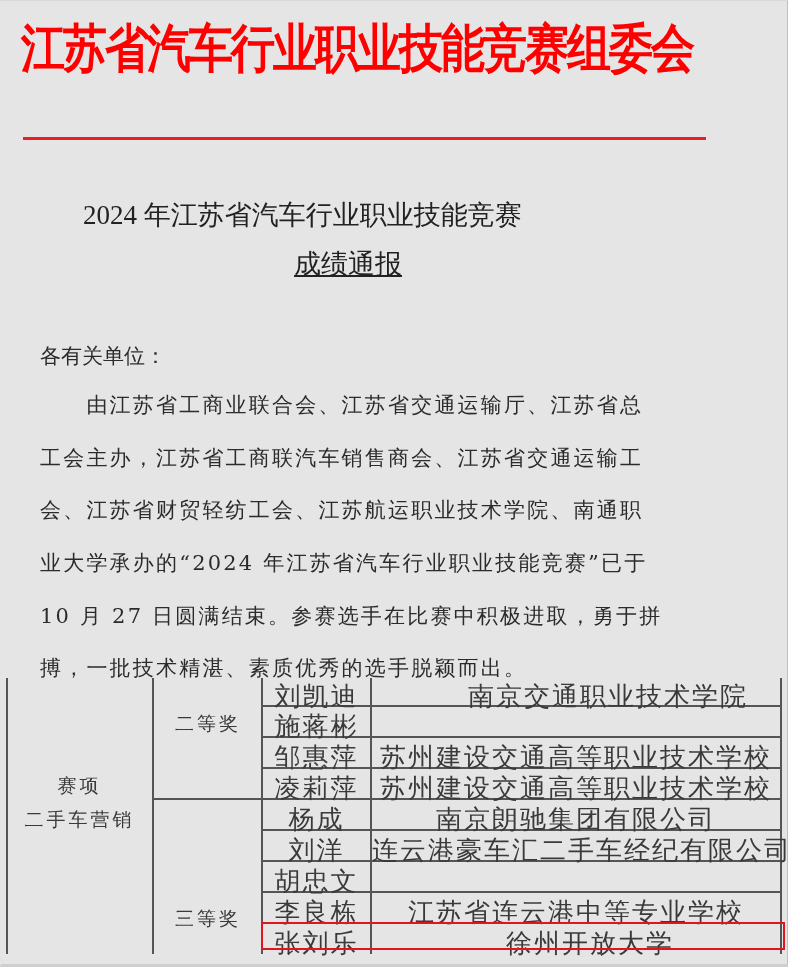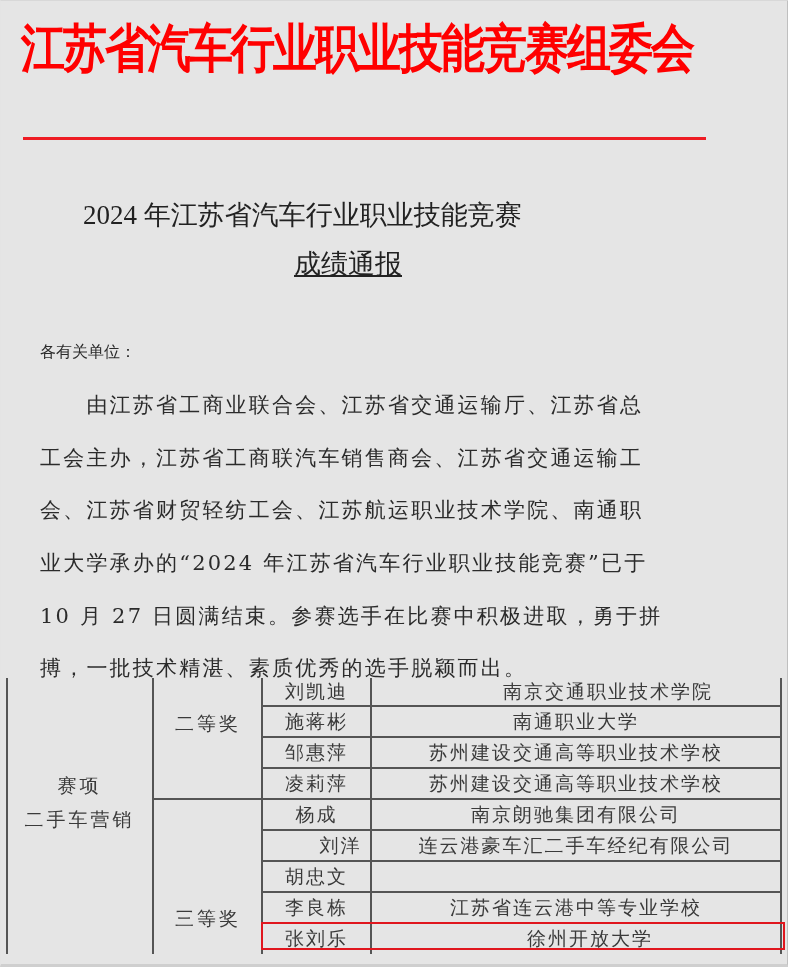--- a/index.html
+++ b/index.html
@@ -55,21 +55,21 @@
       font-size: 27px;
       color: #222222;
       white-space: nowrap;
     }
     .doc-title.line1 { top: 196px; left: 82px; width: auto; }
     .doc-title.line2 { top: 245px; left: 293px; width: auto; text-decoration: underline; }
     .salutation {
       position: absolute;
       left: 39px;
       top: 341px;
-      font-size: 16px;
+      font-size: 21px;
       color: #2b2b2b;
       white-space: nowrap;
     }
     .para {
       position: absolute;
       left: 39px;
       top: 390px;
       width: 650px;
       font-size: 21px;
       color: #2b2b2b;
@@ -95,21 +95,21 @@
       width: 2px;
       background: #555555;
     }
     .hline {
       position: absolute;
       height: 2px;
       background: #555555;
     }
     .cell-text {
       position: absolute;
-      font-size: 19px;
+      font-size: 26px;
       color: #3a3a3a;
       text-align: center;
       white-space: nowrap;
       letter-spacing: 2px;
     }
     .event-label {
       position: absolute;
       left: 0;
       width: 147px;
       text-align: center;
@@ -181,32 +181,31 @@
       <div>二手车营销</div>
     </div>
 
     <div class="prize-label" style="left:148px; top:33px;">二等奖</div>
     <div class="prize-label" style="left:148px; top:228px;font-family:Liberation Mono, monospace;">三等奖</div>
 
     <div class="cell-text" style="left:257px; width:107px; top:1px;">刘凯迪</div>
     <div class="cell-text" style="left:366px; width:408px; top:1px;padding-left:32px;">南京交通职业技术学院</div>
 
     <div class="cell-text" style="left:257px; width:107px; top:31px;">施蒋彬</div>
-    <div class="cell-text" style="left:366px; width:408px; top:31px;">南通职业大学</div>
 
     <div class="cell-text" style="left:257px; width:107px; top:62px;">邹惠萍</div>
     <div class="cell-text" style="left:366px; width:408px; top:62px;">苏州建设交通高等职业技术学校</div>
 
     <div class="cell-text" style="left:257px; width:107px; top:93px;">凌莉萍</div>
     <div class="cell-text" style="left:366px; width:408px; top:93px;">苏州建设交通高等职业技术学校</div>
 
     <div class="cell-text" style="left:257px; width:107px; top:124px;">杨成</div>
     <div class="cell-text" style="left:366px; width:408px; top:124px;">南京朗驰集团有限公司</div>
 
-    <div class="cell-text" style="left:257px; width:107px; top:155px;padding-left:24px;">刘洋</div>
+    <div class="cell-text" style="left:257px; width:107px; top:155px;">刘洋</div>
     <div class="cell-text" style="left:366px; width:408px; top:155px;">连云港豪车汇二手车经纪有限公司</div>
 
     <div class="cell-text" style="left:257px; width:107px; top:186px;">胡忠文</div>
 
     <div class="cell-text" style="left:257px; width:107px; top:217px;">李良栋</div>
     <div class="cell-text" style="left:366px; width:408px; top:217px;">江苏省连云港中等专业学校</div>
 
     <div class="cell-text" style="left:257px; width:107px; top:248px;">张刘乐</div>
     <div class="cell-text" style="left:366px; width:364px; top:248px;margin-left:36px;">徐州开放大学</div>
 

